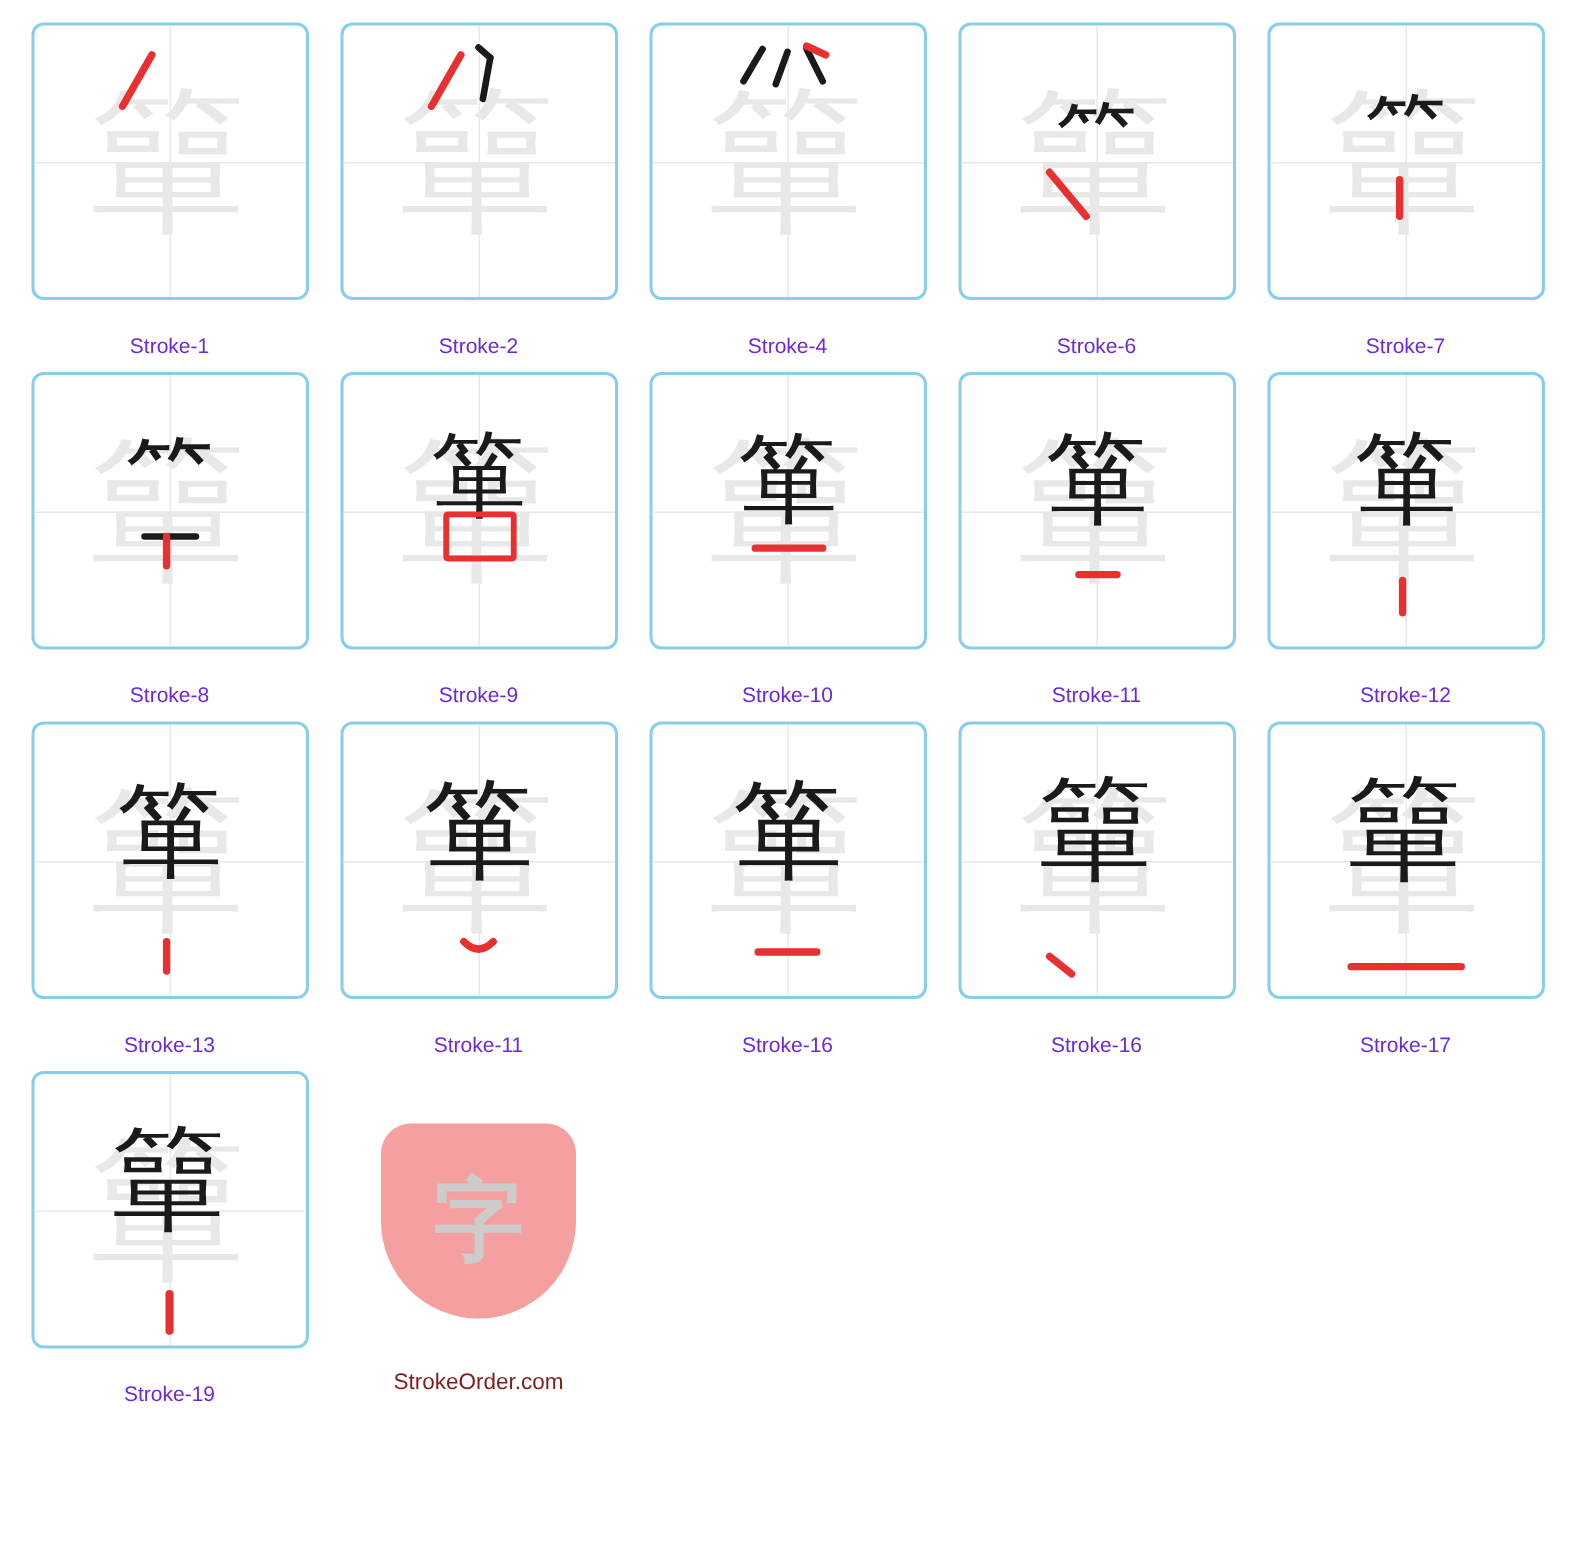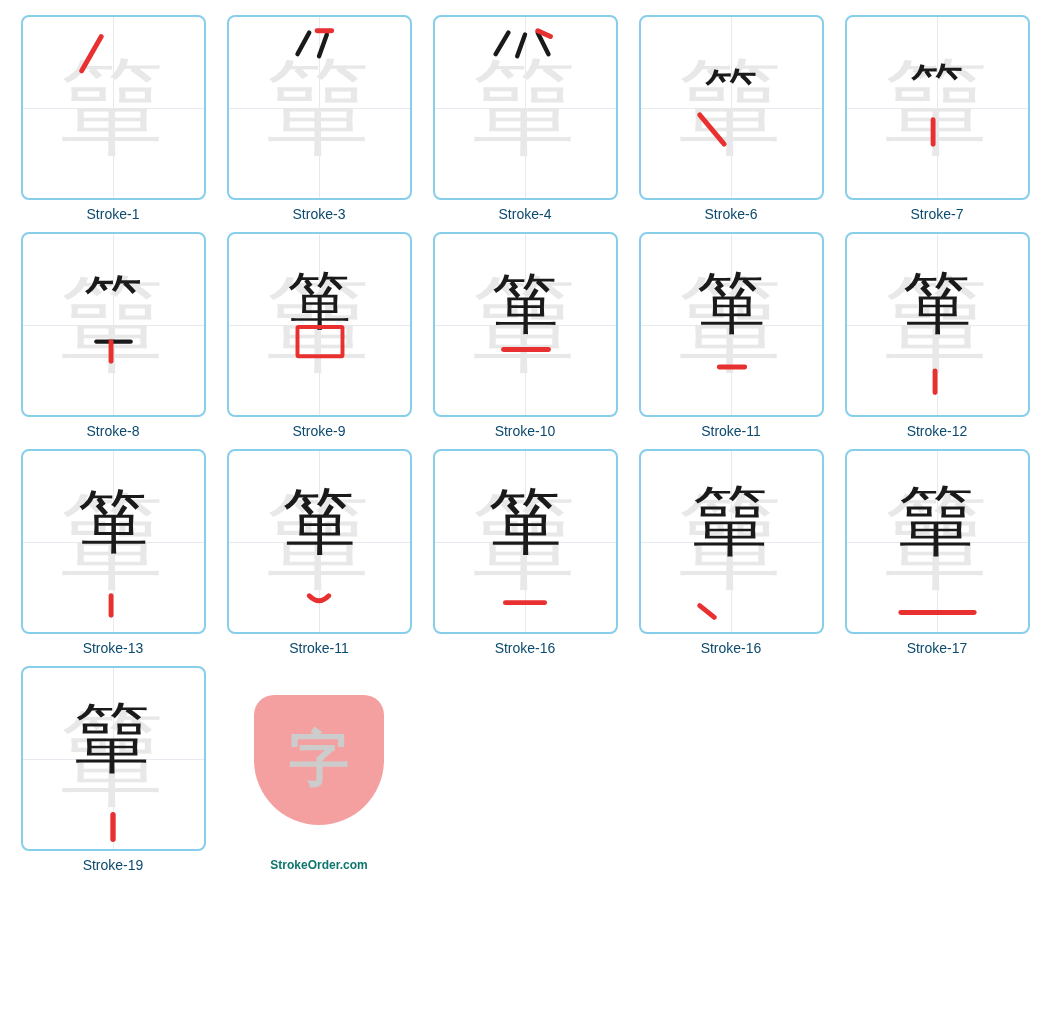--- a/index.html
+++ b/index.html
@@ -46,23 +46,23 @@
     .stroke-box::after {
       content: '';
       position: absolute;
       top: 0;
       bottom: 0;
       left: 50%;
       width: 1px;
       background: #e8e8f0;
     }
     .stroke-label {
-      color: #0c4a6e;
+      color: #6d28d9;
       font-size: 14px;
-      margin-top: 6px;
+      margin-top: 22px;
       font-weight: 500;
     }
     .stroke-inner {
       position: relative;
       width: 100%;
       height: 100%;
       display: flex;
       align-items: center;
       justify-content: center;
     }
@@ -91,24 +91,24 @@
       justify-content: center;
       position: relative;
     }
     .logo-char {
       font-size: 60px;
       color: #ccc;
       font-family: 'SimSun', 'STSong', serif;
       font-weight: bold;
     }
     .logo-label {
-      color: #0f766e;
-      font-size: 12px;
+      color: #7f1d1d;
+      font-size: 15px;
       margin-top: 6px;
-      font-weight: 700;
+      font-weight: 400;
     }
     
     .ghost-text {
       position: absolute;
       font-size: 105px;
       font-family: 'SimSun', 'STSong', 'FangSong', serif;
       color: #e8e8e8;
       z-index: 0;
       user-select: none;
       line-height: 1;
@@ -133,34 +133,34 @@
         <span class="ghost-text">簞</span>
         <svg class="stroke-canvas" viewBox="0 0 185 185" xmlns="http://www.w3.org/2000/svg">
 
           <line x1="80" y1="20" x2="60" y2="55" stroke="#e83030" stroke-width="5" stroke-linecap="round"></line>
         </svg>
       </div>
     </div>
     <span class="stroke-label">Stroke-1</span>
   </div>
 
-
-  <div class="stroke-cell">
-    <div class="stroke-box">
-      <div class="stroke-inner">
-        <span class="ghost-text">簞</span>
-        <svg class="stroke-canvas" viewBox="0 0 185 185" xmlns="http://www.w3.org/2000/svg">
-          <line x1="82" y1="16" x2="70" y2="38" stroke="#1a1a1a" stroke-width="4.5" stroke-linecap="round"></line>
-          <line x1="100" y1="18" x2="92" y2="40" stroke="#1a1a1a" stroke-width="4.5" stroke-linecap="round"></line>
-          <line x1="90" y1="14" x2="105" y2="14" stroke="#e83030" stroke-width="5" stroke-linecap="round"></line>
-        </svg>
-      </div>
-    </div>
-    <span class="stroke-label">Stroke-3</span>
-  </div>
+  <div class="stroke-cell">
+    <div class="stroke-box">
+      <div class="stroke-inner">
+        <span class="ghost-text">簞</span>
+        <svg class="stroke-canvas" viewBox="0 0 185 185" xmlns="http://www.w3.org/2000/svg">
+          <line x1="100" y1="22" x2="95" y2="50" stroke="#1a1a1a" stroke-width="4.5" stroke-linecap="round"></line>
+          <line x1="100" y1="22" x2="92" y2="15" stroke="#1a1a1a" stroke-width="4.5" stroke-linecap="round"></line>
+          <line x1="80" y1="20" x2="60" y2="55" stroke="#e83030" stroke-width="5" stroke-linecap="round"></line>
+        </svg>
+      </div>
+    </div>
+    <span class="stroke-label">Stroke-2</span>
+  </div>
+
 
   <div class="stroke-cell">
     <div class="stroke-box">
       <div class="stroke-inner">
         <span class="ghost-text">簞</span>
         <svg class="stroke-canvas" viewBox="0 0 185 185" xmlns="http://www.w3.org/2000/svg">
           <line x1="75" y1="16" x2="62" y2="38" stroke="#1a1a1a" stroke-width="4.5" stroke-linecap="round"></line>
           <line x1="92" y1="18" x2="84" y2="40" stroke="#1a1a1a" stroke-width="4.5" stroke-linecap="round"></line>
           <line x1="105" y1="16" x2="116" y2="38" stroke="#1a1a1a" stroke-width="4.5" stroke-linecap="round"></line>
           <line x1="105" y1="14" x2="118" y2="20" stroke="#e83030" stroke-width="5" stroke-linecap="round"></line>

